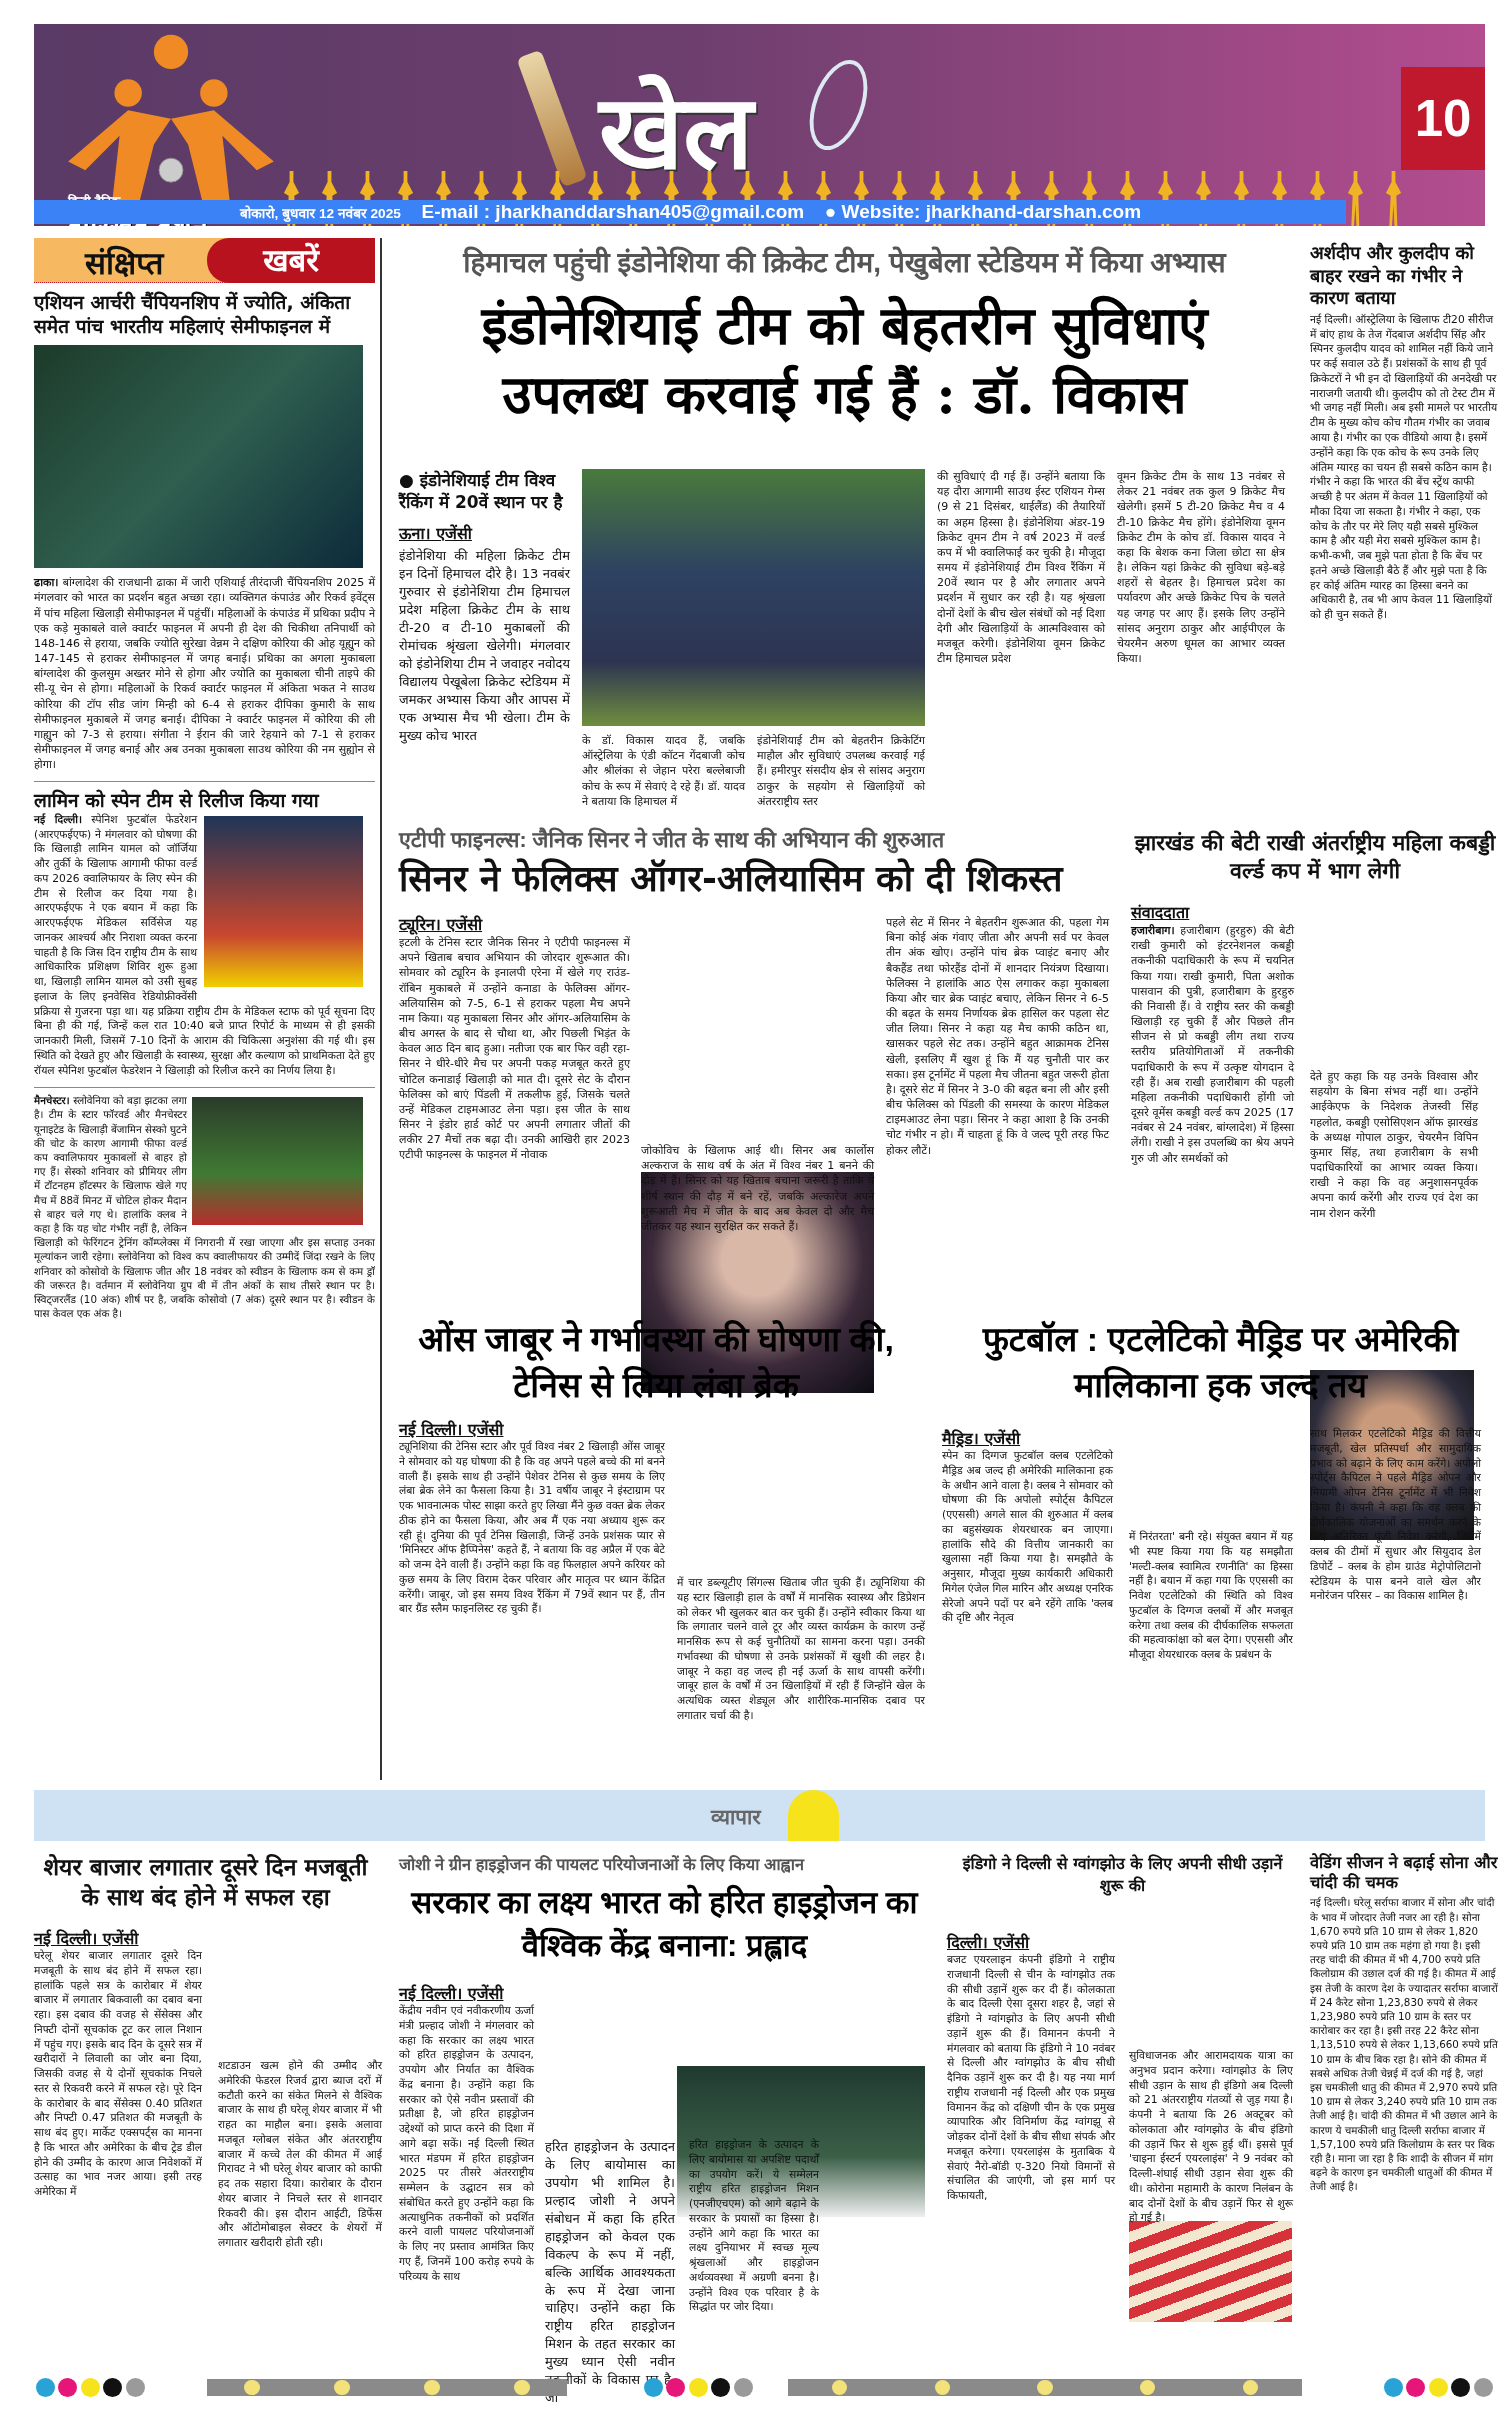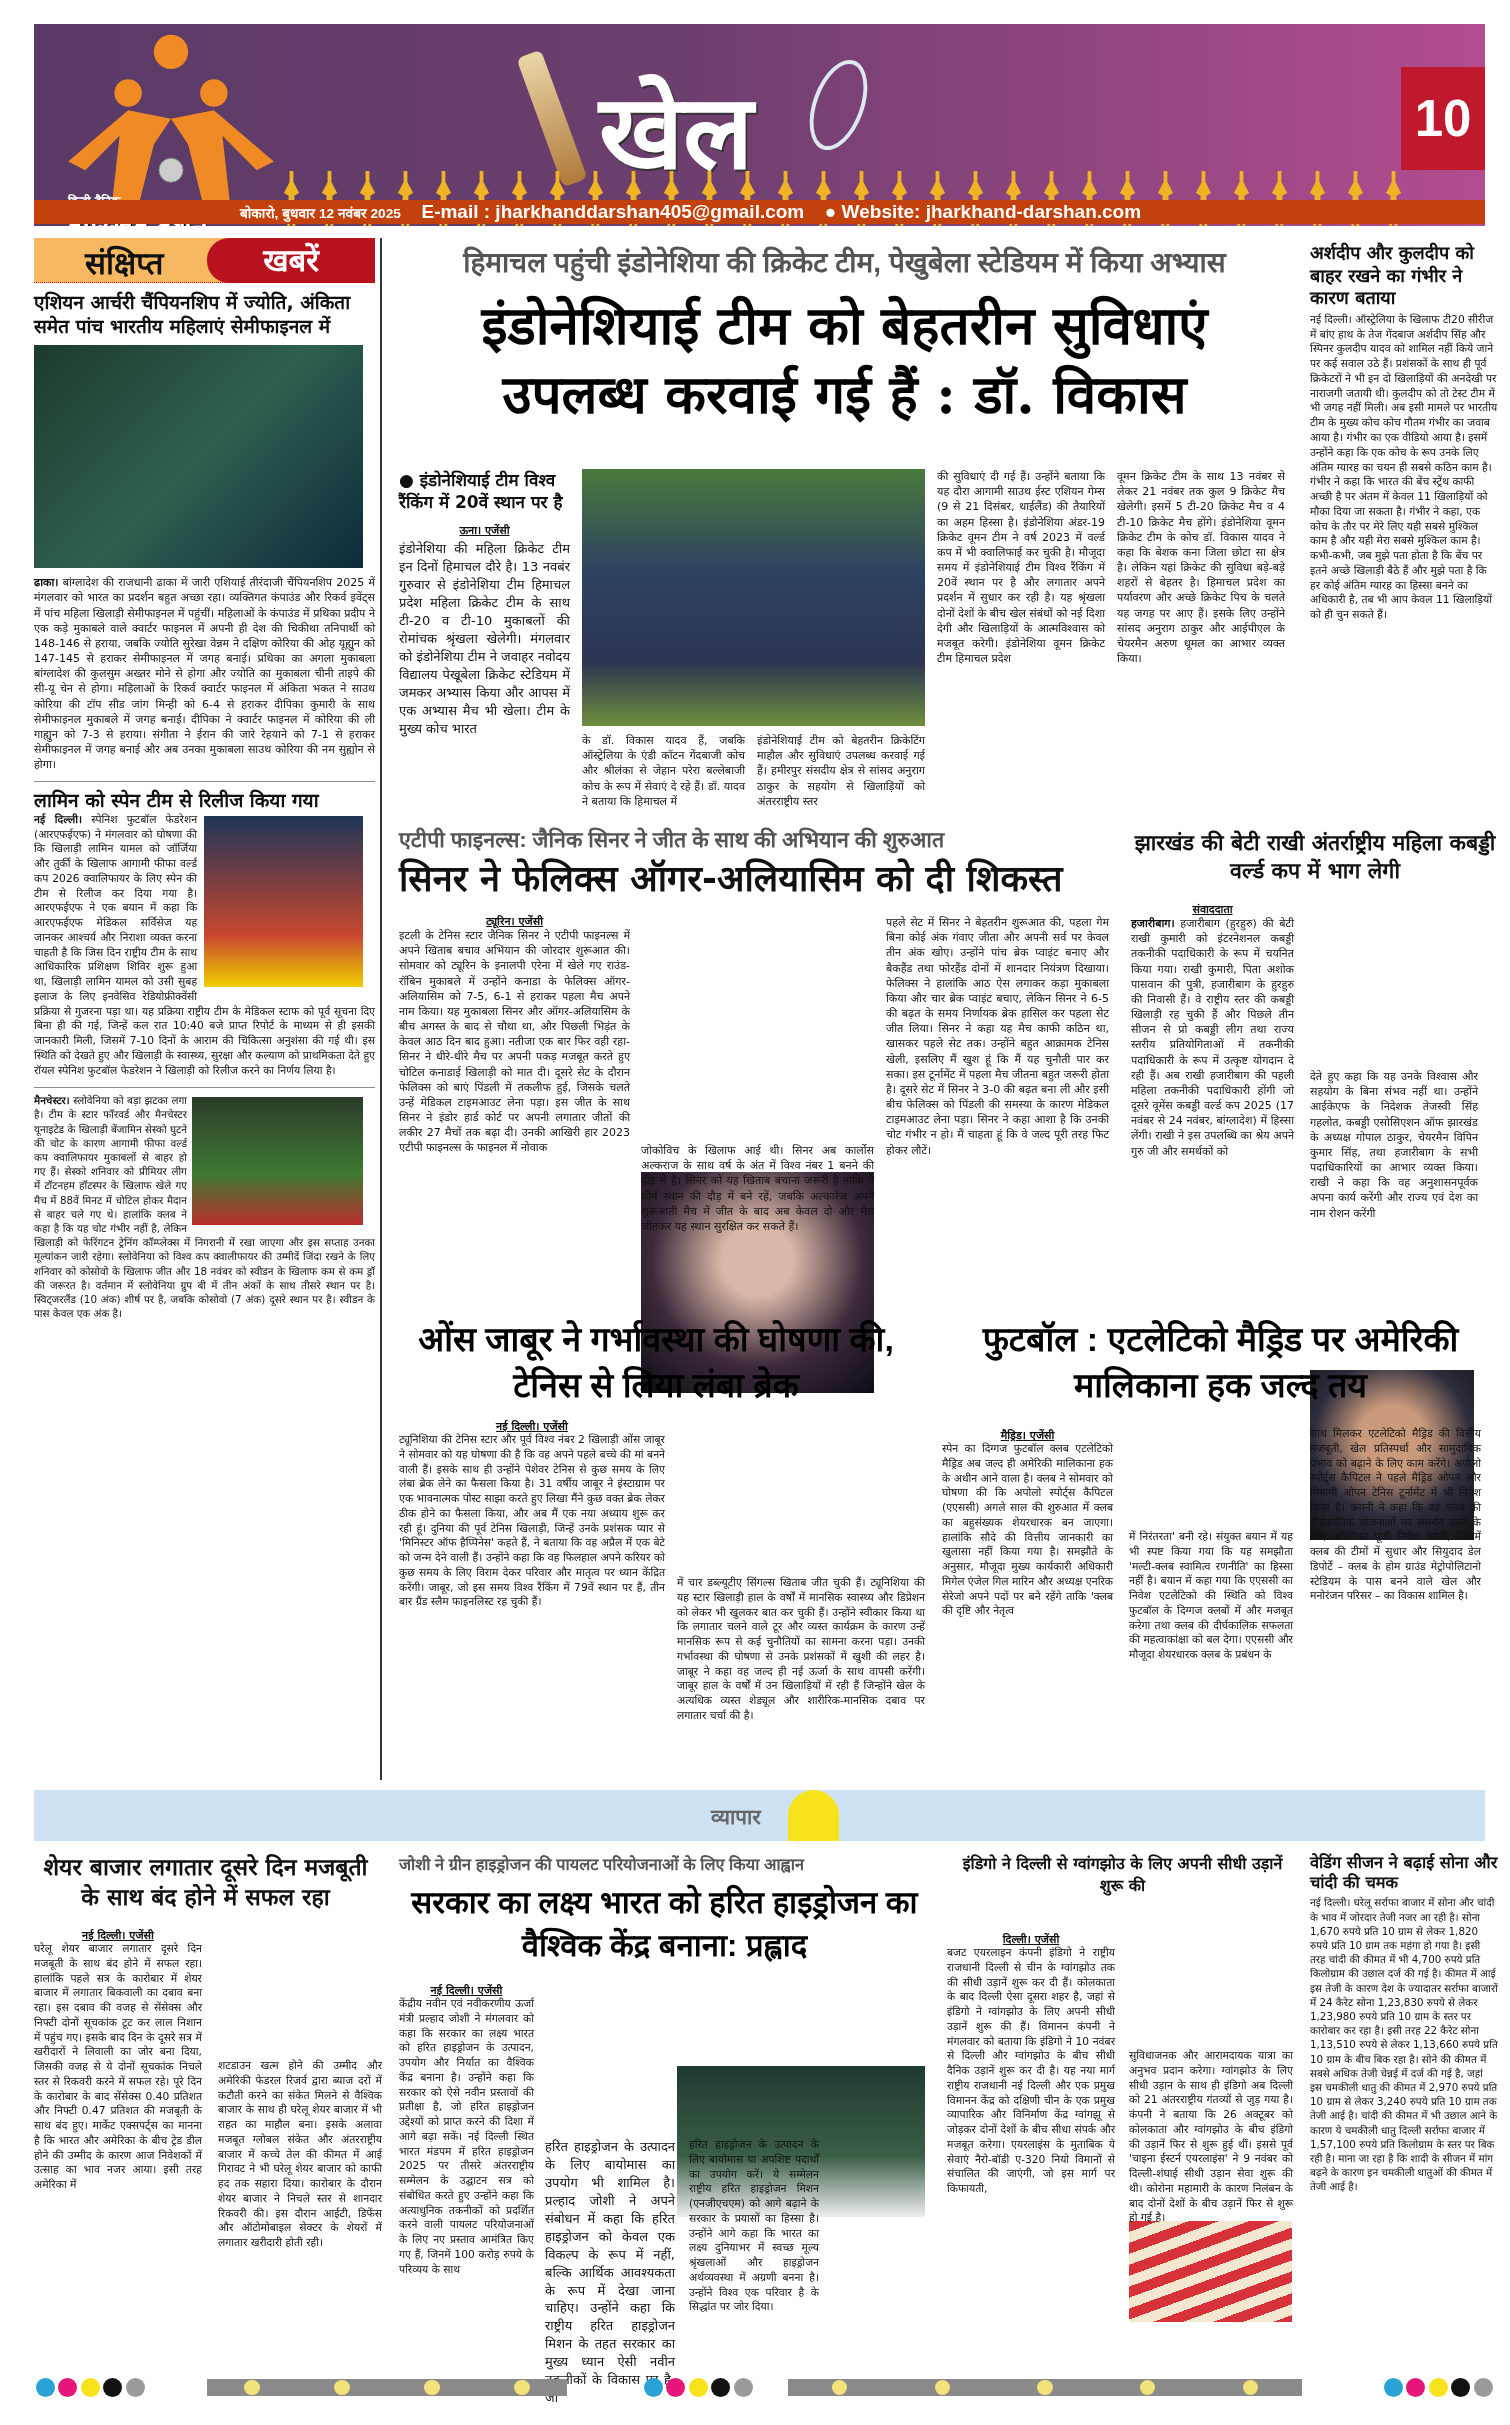--- a/index.html
+++ b/index.html
@@ -6,34 +6,34 @@
 body{width:1511px;height:2426px;background:#fff;font-family:"DejaVu Sans",sans-serif;color:#111;position:relative;overflow:hidden}
 .abs{position:absolute}
 .masthead{left:34px;top:24px;width:1451px;height:202px;background:linear-gradient(90deg,#5a3a66 0%,#6d3f6e 45%,#b34d8f 100%);overflow:hidden}
 .logo-fig{position:absolute;left:17px;top:8.6px;width:240px;height:180px}
 .kheil{position:absolute;left:565px;top:34px;font-size:103px;font-weight:bold;color:#fff;font-family:"DejaVu Serif",serif;text-shadow:1.7px 1.7px 0 #333}
 .bat{position:absolute;left:505px;top:26px;width:26px;height:137px;background:linear-gradient(#e9d6a8,#b07a3a);transform:rotate(-20deg);border-radius:6.9px}
 .racket{position:absolute;left:779px;top:34px;width:51px;height:94px;border:4.3px solid #dce8f2;border-radius:50%;transform:rotate(20deg)}
 .players{position:absolute;left:248px;top:137px;width:1199px;height:65px;display:flex;gap:19px;align-items:flex-end}
 .player{width:19px;height:55px;background:#f0b323;clip-path:polygon(40% 0,60% 0,60% 20%,90% 40%,65% 45%,70% 100%,55% 100%,50% 60%,42% 100%,28% 100%,35% 45%,10% 40%,40% 20%)}
 .pageno{position:absolute;right:0;top:43px;width:84px;height:103px;background:#c0182c;color:#fff;font-size:51px;font-weight:bold;display:flex;align-items:center;justify-content:center;font-family:"Liberation Sans",sans-serif}
-.infobar{left:34px;top:200px;width:1451px;height:24px;background:#c2410c;color:#fff;font-family:"Liberation Sans",sans-serif;font-size:19px;font-weight:bold;display:flex;align-items:center;gap:20.6px;padding-left:206px}
+.infobar{left:34px;top:200px;width:1312px;height:24px;background:#3b82f6;color:#fff;font-family:"Liberation Sans",sans-serif;font-size:19px;font-weight:bold;display:flex;align-items:center;gap:20.6px;padding-left:206px}
 .brandname{position:absolute;left:34px;top:182px;font-size:29px;font-weight:bold;color:#fff;font-family:"Liberation Sans",sans-serif;text-shadow:0.9px 0.9px 0 #000}
 .brandsub{position:absolute;left:34px;top:168px;font-size:12px;color:#fff;font-weight:bold}
 .col-left{left:34px;top:238px;width:341px}
 .vrule{background:#333;width:1.7px}
 .brief-head{height:45px;background:#f6b860;border-bottom:1.7px dotted #c0182c;position:relative}
 .brief-head .a{position:absolute;left:51px;top:3.4px;font-size:31px;font-weight:bold}
 .brief-head .b{position:absolute;right:0;top:0;width:168px;height:45px;background:#b8121f;color:#fff;border-radius:22px 0 0 22px;font-size:31px;font-weight:bold;text-align:center;line-height:45px}
 .h2{font-weight:bold;font-size:19px;line-height:1.25}
 .body{font-size:11.6px;line-height:1.38;text-align:justify}
 .body b{font-weight:bold}
 .photo{background:#444;position:relative;overflow:hidden}
 .kicker{color:#555;font-weight:bold;font-family:"Liberation Sans",sans-serif}
-.dateline{font-size:11px;font-weight:bold;text-align:center;text-decoration:underline}
+.dateline{font-size:16px;font-weight:bold;text-align:left;text-decoration:underline}
 .bigheadline{font-family:"DejaVu Serif",serif;font-weight:bold;color:#000;text-align:center}
 .colorbar{display:flex;gap:3.4px}
 .colorbar span{width:19px;height:19px;border-radius:50%}
 .biz-band{left:34px;top:1790px;width:1451px;height:51px;background:#cfe2f3}
 .greystrip{height:17px;background:#8a8a8a;display:flex;justify-content:space-around;align-items:center}
 .greystrip i{width:15.4px;height:15.4px;border-radius:50%;background:#f3e27a;display:block}
 </style>
 </head>
 <body>
 

